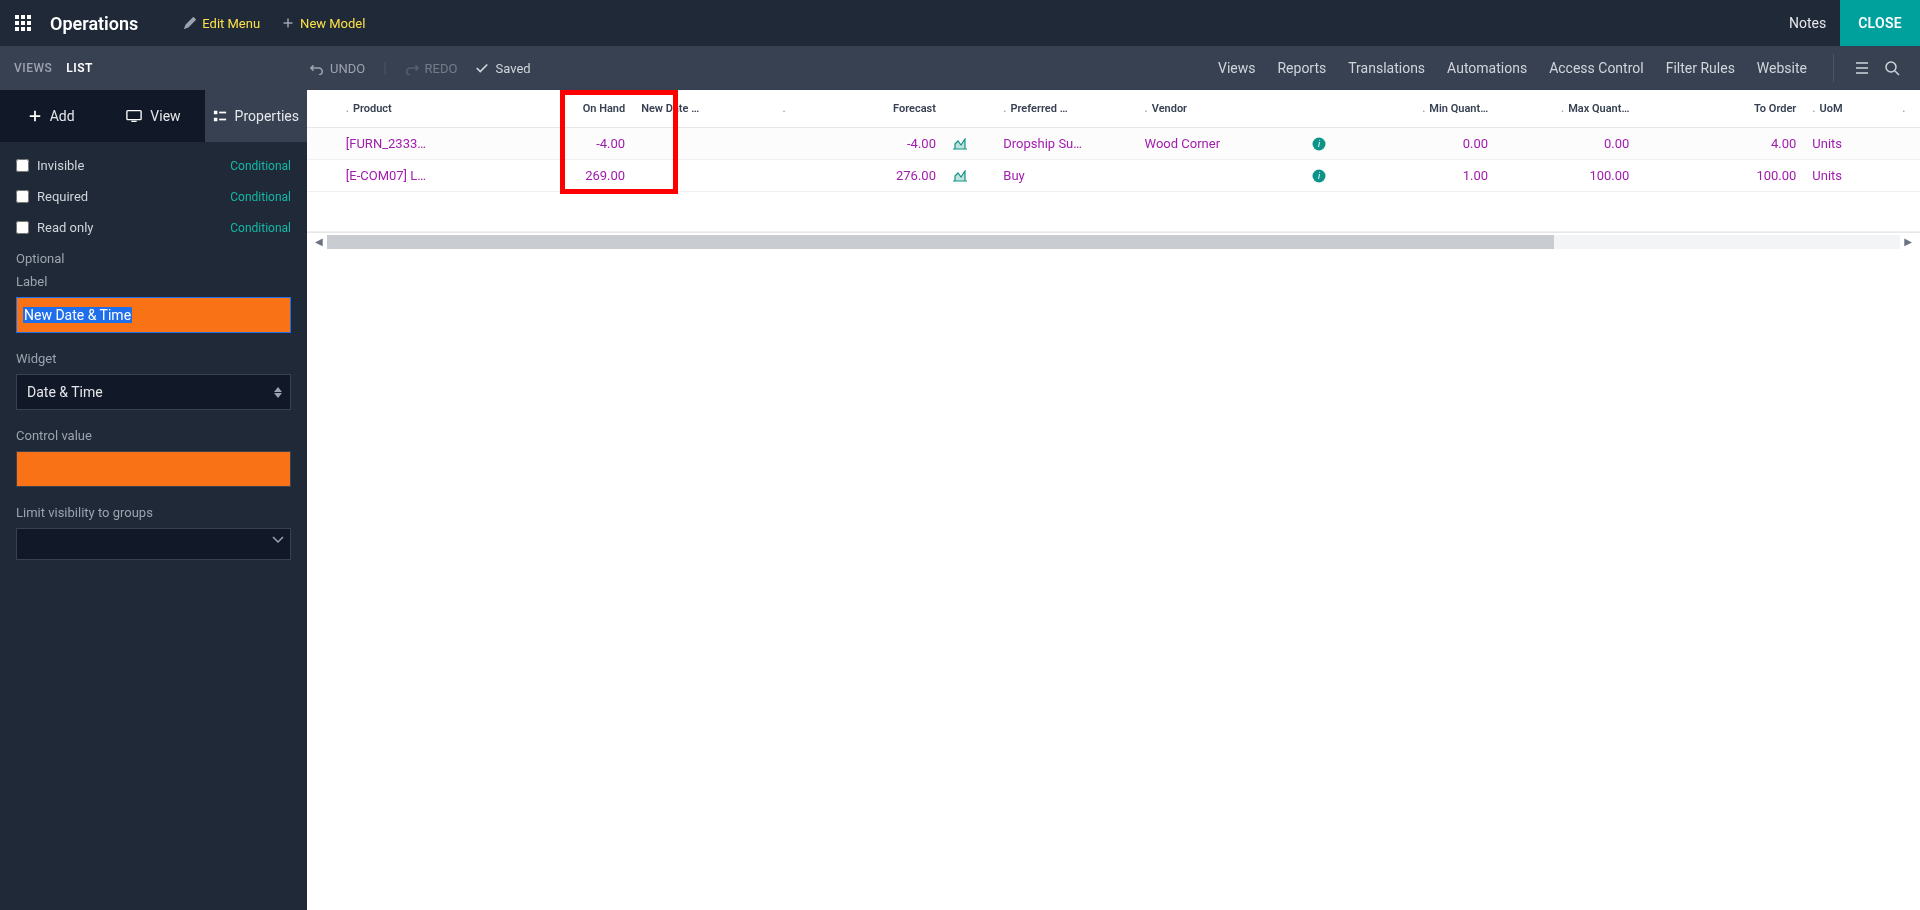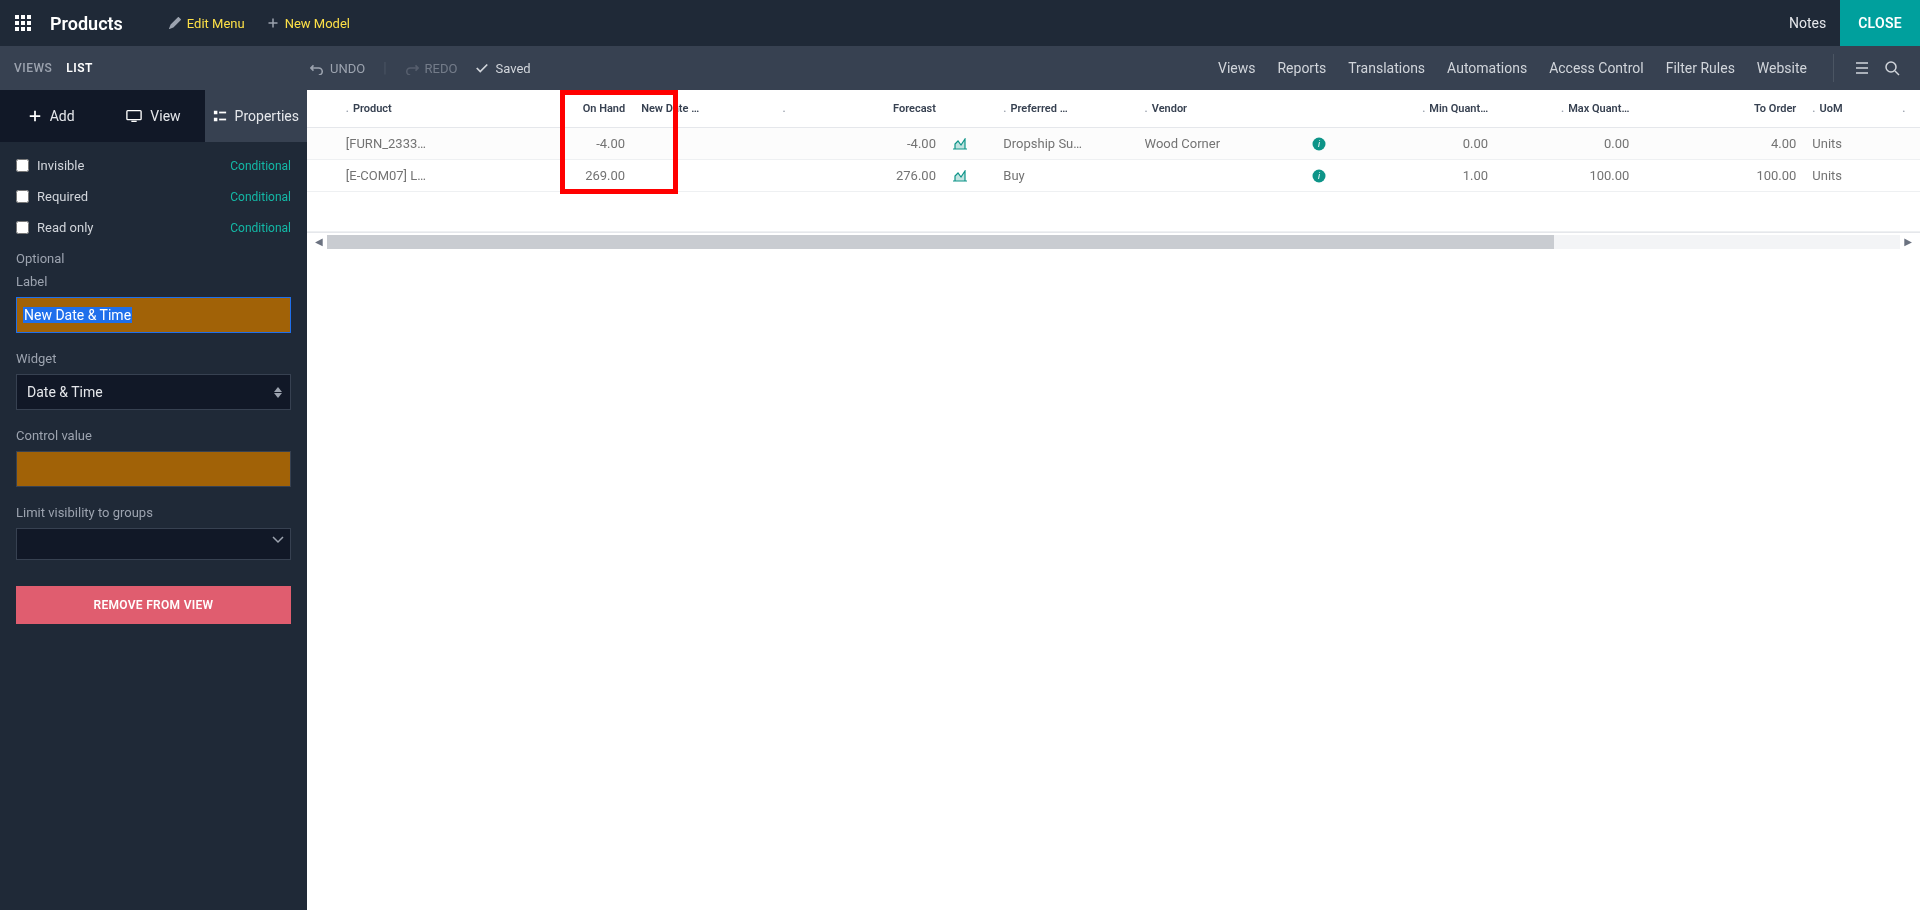--- a/index.html
+++ b/index.html
@@ -34,33 +34,33 @@
 .sidebar .tab { flex: 1; display: flex; align-items: center; justify-content: center; gap: 8px; cursor: pointer; color: #e5e7eb; font-size: 14px; }
 .sidebar .tab.active { background: #374151; }
 .sidebar .panel { padding: 16px 16px; overflow-y: auto; flex: 1; }
 .prop-row { display: flex; align-items: center; justify-content: space-between; margin-bottom: 16px; }
 .prop-row label { display: flex; align-items: center; gap: 8px; cursor: pointer; font-size: 13px; color: #d1d5db; }
 .prop-row input[type=checkbox] { width: 13px; height: 13px; accent-color: #374151; }
 .prop-row .cond { color: #14b8a6; font-size: 12px; cursor: pointer; }
 .field-label { font-size: 13px; color: #9ca3af; margin-top: 8px; margin-bottom: 8px; display: block; }
 .select-wrap { position: relative; background: #111827; border: 1px solid #374151; height: 36px; display: flex; align-items: center; padding: 0 10px; color: #e5e7eb; cursor: pointer; }
 .select-wrap .caret { position: absolute; right: 8px; display: flex; flex-direction: column; gap: 1px; }
-.input-wrap { background: #a16207; border: 1px solid #1f6feb; height: 36px; display: flex; align-items: center; padding: 12px 6px; }
+.input-wrap { background: #f97316; border: 1px solid #1f6feb; height: 36px; display: flex; align-items: center; padding: 12px 6px; }
 .input-wrap input { background: transparent; border: none; outline: none; color: #fff; width: 100%; font-size: 13px; }
 .input-wrap.noborder { border: 1px solid #374151; }
 .groups-wrap { background: #111827; border: 1px solid #374151; height: 32px; position: relative; }
 .groups-wrap .dd { position: absolute; right: 6px; top: 7px; color: #9ca3af; }
 .remove-btn { background: #ef4444cc; background: #e05d6f; color: #fff; text-align: center; height: 38px; display: flex; align-items: center; justify-content: center; margin-top: 26px; cursor: pointer; font-size: 12px; font-weight: 600; letter-spacing: 0.3px; }
 
 .main { flex: 1; background: #ffffff; position: relative; display: flex; flex-direction: column; }
 .table-wrap { overflow-x: auto; }
 table { border-collapse: collapse; width: 100%; table-layout: fixed; }
 thead th { text-align: left; font-weight: 600; font-size: 11px; color: #374151; padding: 12px 8px 12px 8px; border-bottom: 1px solid #e5e7eb; white-space: nowrap; overflow: hidden; text-overflow: ellipsis; position: relative; }
 thead th .dot { color: #9ca3af; margin-right: 4px; }
-tbody td { padding: 8px 8px; border-bottom: 1px solid #eef0f2; font-size: 13px; color: #737373; white-space: nowrap; overflow: hidden; text-overflow: ellipsis; }
+tbody td { padding: 8px 8px; border-bottom: 1px solid #eef0f2; font-size: 13px; color: #a21caf; white-space: nowrap; overflow: hidden; text-overflow: ellipsis; }
 tbody tr:nth-child(1) { background: #fcfcfc; }
 .num { text-align: right; }
 .info-icon { color: #0d9488; font-size: 12px; }
 .chart-icon { color: #0d9488; }
 
 .highlight-box { position: absolute; border: 5px solid #ff0000; pointer-events: none; }
 
 .hscroll { height: 18px; background: #fff; border-top: 1px solid #e5e7eb; display: flex; align-items: center; padding: 0 8px; }
 .hscroll .arrow { color: #6b7280; font-size: 10px; cursor: pointer; }
 .hscroll .track { flex: 1; height: 14px; background: #f3f4f6; margin: 0 4px; position: relative; }
@@ -82,21 +82,21 @@
           <rect x="12" y="0" width="4" height="4"></rect>
           <rect x="0" y="6" width="4" height="4"></rect>
           <rect x="6" y="6" width="4" height="4"></rect>
           <rect x="12" y="6" width="4" height="4"></rect>
           <rect x="0" y="12" width="4" height="4"></rect>
           <rect x="6" y="12" width="4" height="4"></rect>
           <rect x="12" y="12" width="4" height="4"></rect>
         </g>
       </svg>
   </div>
-  <div class="app-name">Products</div>
+  <div class="app-name">Operations</div>
   <div class="edit-group">
     <div class="edit-item">
       <svg width="12" height="12" viewBox="0 0 16 16">
           <path fill="#9ca3af" d="M12.146.146a.5.5 0 01.708 0l3 3a.5.5 0 010 .708l-10 10a.5.5 0 01-.168.11l-5 2a.5.5 0 01-.65-.65l2-5a.5.5 0 01.11-.168l10-10z"></path>
         </svg>
       <span>Edit Menu</span>
     </div>
     <div class="edit-item">
       <svg width="12" height="12" viewBox="0 0 16 16">
           <path fill="#9ca3af" d="M8 2v12M2 8h12" stroke="#9ca3af" stroke-width="2"></path>
@@ -238,21 +238,20 @@
 
       <span class="field-label" style="margin-top:18px">Limit visibility to groups</span>
       <div class="groups-wrap">
         <span class="dd">
           <svg width="12" height="8" viewBox="0 0 12 8">
               <path d="M1 1l5 5 5-5" fill="none" stroke="#9ca3af" stroke-width="1.5"></path>
             </svg>
         </span>
       </div>
 
-      <div class="remove-btn">REMOVE FROM VIEW</div>
     </div>
   </div>
 
   <div class="main">
     <div class="table-wrap">
       <table>
         <colgroup>
           <col style="width:24px">
             <col style="width:130px">
             <col style="width:100px">

